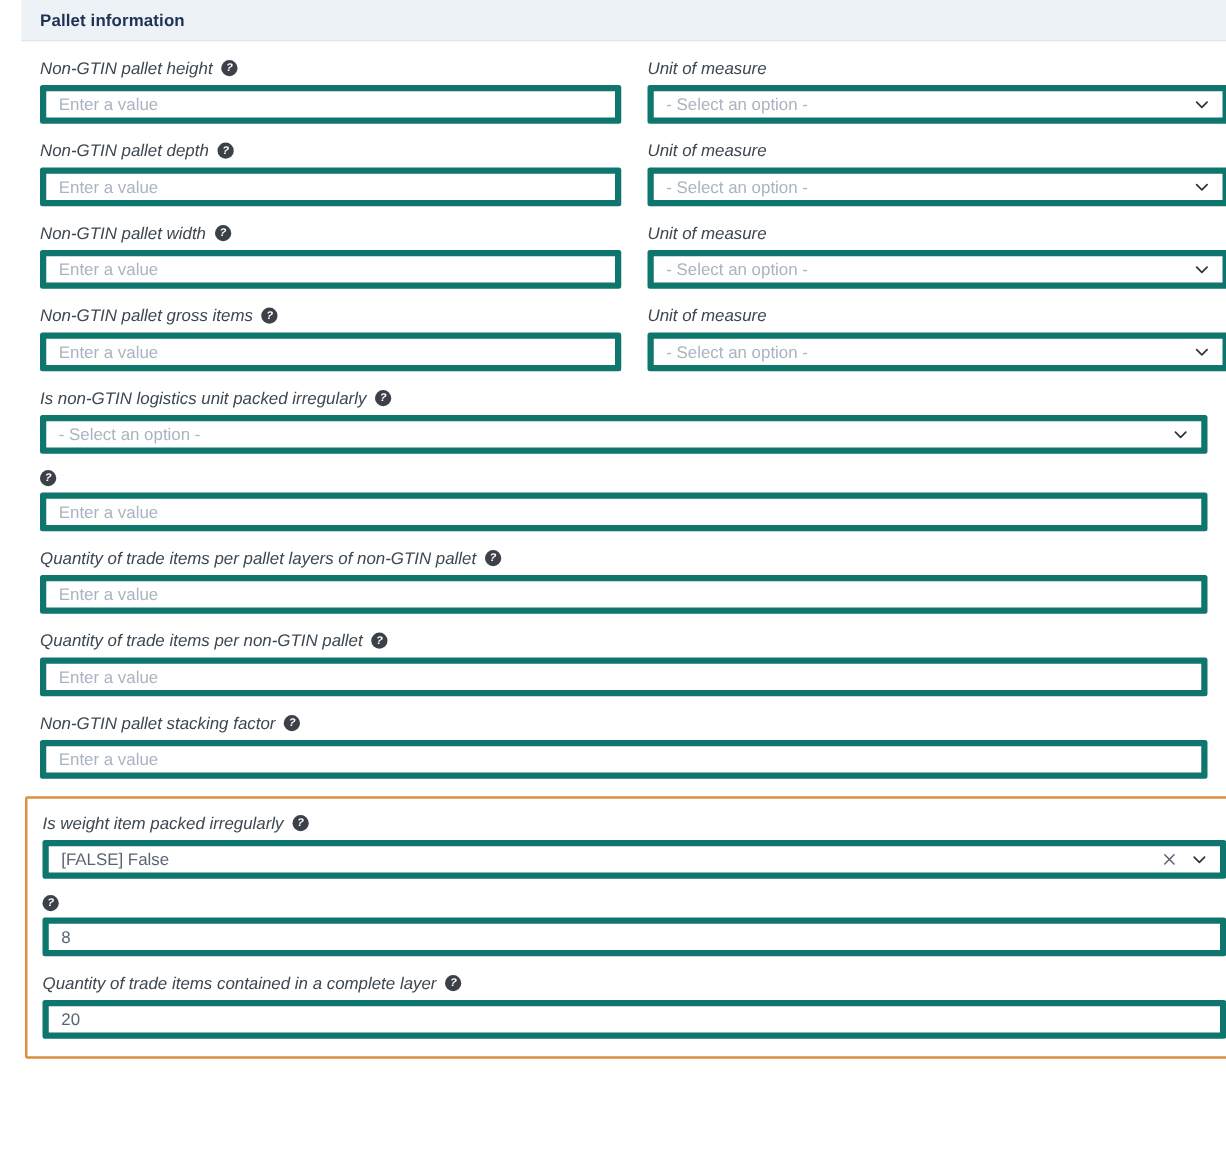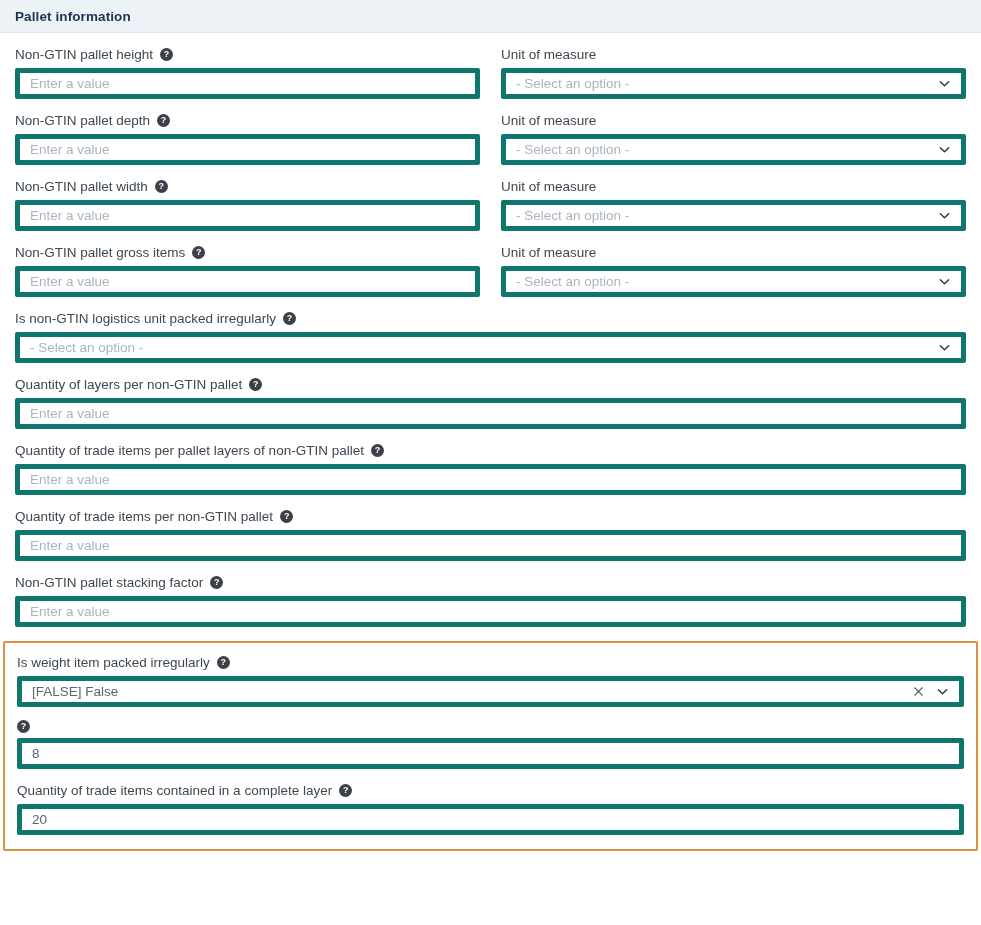--- a/index.html
+++ b/index.html
@@ -11,20 +11,21 @@
     font-family: "Liberation Sans", sans-serif;
     -webkit-font-smoothing: antialiased;
   }
 
   .page {
     position: relative;
     width: 981px;
     height: 925px;
     overflow: hidden;
     background: #ffffff;
+    padding-left: 17px;
   }
 
   
   .section-header {
     height: 33px;
     background: #edf2f7;
     border-bottom: 1px solid #dfe6ee;
     display: flex;
     align-items: center;
     padding-left: 15px;
@@ -51,20 +52,21 @@
 
   .field-label {
     font-size: 13.5px;
     color: #3d4852;
     line-height: 17px;
     display: flex;
     align-items: center;
     gap: 7px;
     white-space: nowrap;
     margin-bottom: 5px;
+    font-style: italic;
   }
 
   
   .help-icon {
     display: inline-flex;
     align-items: center;
     justify-content: center;
     width: 13px;
     height: 13px;
     border-radius: 50%;
@@ -287,21 +289,20 @@
             <svg width="13" height="13" viewBox="0 0 14 14">
                 <path d="M2.5 5 L7 9.5 L11.5 5" fill="none" stroke="#2d3540" stroke-width="1.5" stroke-linecap="round" stroke-linejoin="round"></path>
               </svg>
           </span>
         </span>
       </div>
     </div>
 
     <div class="field">
       <div class="field-label">
-        <span>Quantity of layers per non-GTIN pallet</span>
         <span class="help-icon">?</span>
       </div>
       <div class="control">
         <input class="control-text" type="text" value="" placeholder="Enter a value" style="">
       </div>
     </div>
 
     <div class="field">
       <div class="field-label">
         <span>Quantity of trade items per pallet layers of non-GTIN pallet</span>

